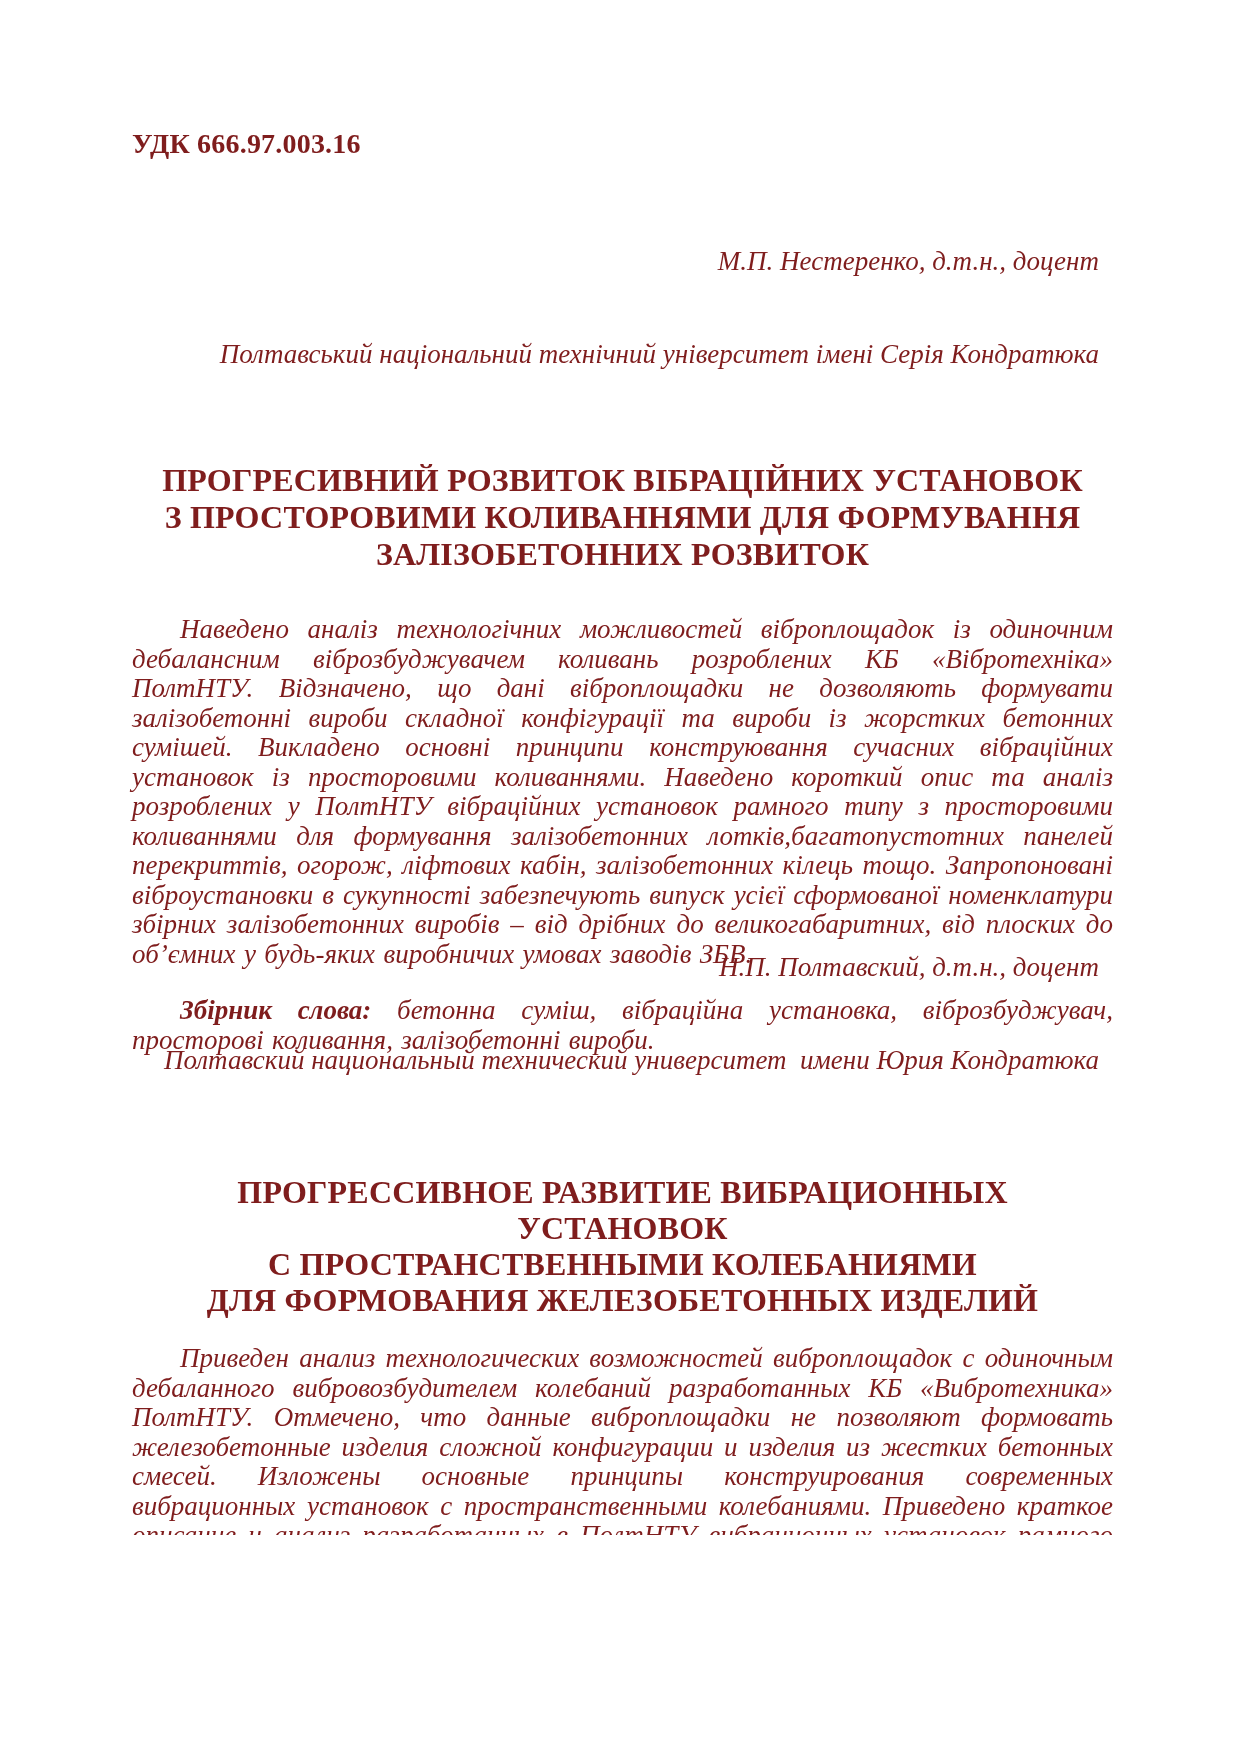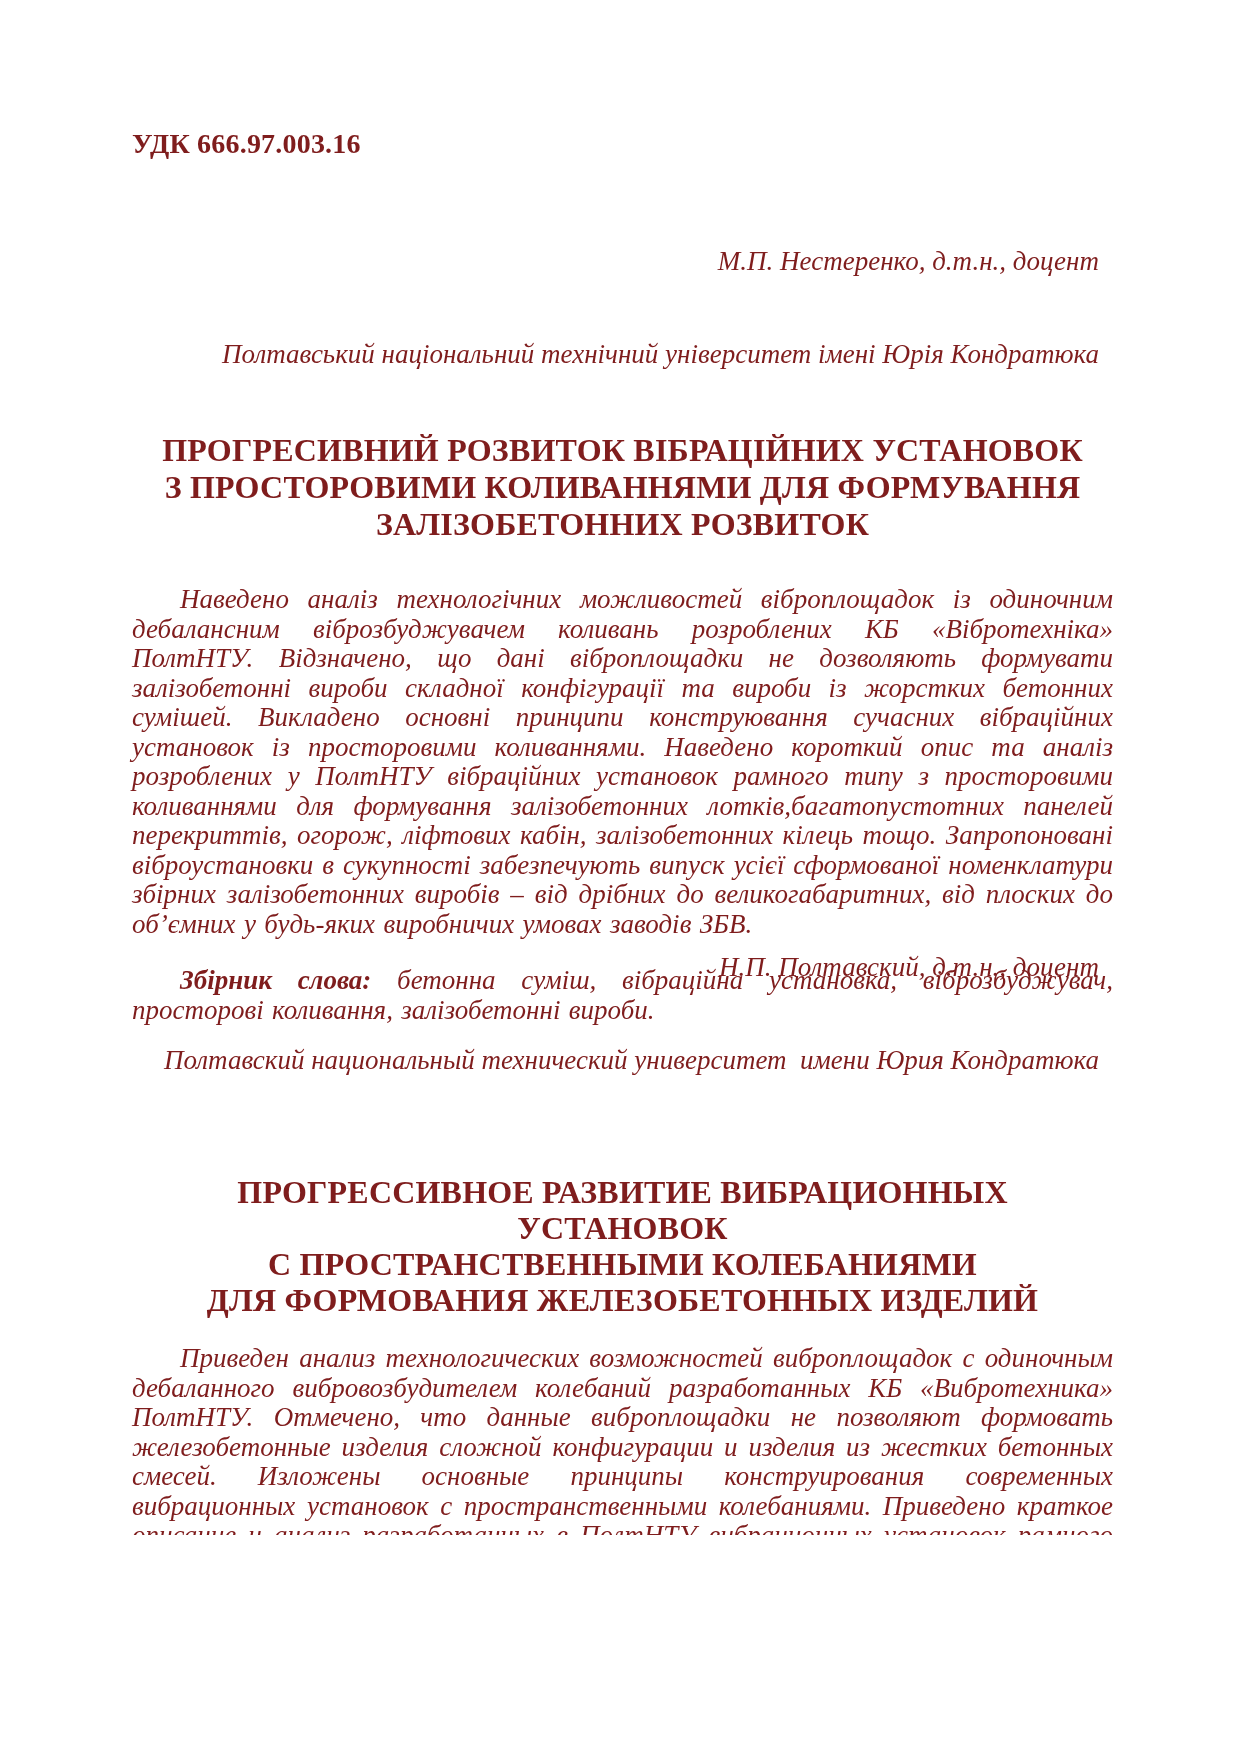--- a/index.html
+++ b/index.html
@@ -36,20 +36,21 @@
   .byline {
     margin-top: 24px;
     text-align: right;
     font-style: italic;
     font-size: 27px;
     line-height: 31px;
     padding-right: 14px;
     white-space: pre-wrap;
   }
   .article-title {
+    margin-top: 30px;
     text-align: center;
     font-weight: bold;
     font-size: 32px;
     line-height: 37px;
     letter-spacing: 0.2px;
   }
   .section-ru .article-title {
     margin-top: 36px;
     line-height: 36px;
   }
@@ -101,21 +102,21 @@
 </head>
 <body>
 
 <div class="page">
 
   <div class="section-ua">
     <div class="udc">УДК 666.97.003.16</div>
 
     <div class="byline">
       <div>М.П. Нестеренко, д.т.н., доцент</div>
-      <div>Полтавський національний технічний університет імені Юрія Кондратюка</div>
+      <div>Полтавський національний технічний університет імені Серія Кондратюка</div>
     </div>
 
     <div class="article-title">
       <div>ПРОГРЕСИВНИЙ РОЗВИТОК ВІБРАЦІЙНИХ УСТАНОВОК</div>
       <div>З ПРОСТОРОВИМИ КОЛИВАННЯМИ ДЛЯ ФОРМУВАННЯ</div>
       <div>ЗАЛІЗОБЕТОННИХ РОЗВИТОК</div>
     </div>
 
     <p class="abstract">Наведено аналіз технологічних можливостей віброплощадок із одиночним дебалансним віброзбуджувачем коливань розроблених КБ «Вібротехніка» ПолтНТУ. Відзначено, що дані віброплощадки не дозволяють формувати залізобетонні вироби складної конфігурації та вироби із жорстких бетонних сумішей. Викладено основні принципи конструювання сучасних вібраційних установок із просторовими коливаннями. Наведено короткий опис та аналіз розроблених у ПолтНТУ вібраційних установок рамного типу з просторовими коливаннями для формування залізобетонних лотків,багатопустотних панелей перекриттів, огорож, ліфтових кабін, залізобетонних кілець тощо. Запропоновані віброустановки в сукупності забезпечують випуск усієї сформованої номенклатури збірних залізобетонних виробів – від дрібних до великогабаритних, від плоских до об’ємних у будь-яких виробничих умовах заводів ЗБВ.</p>
 

